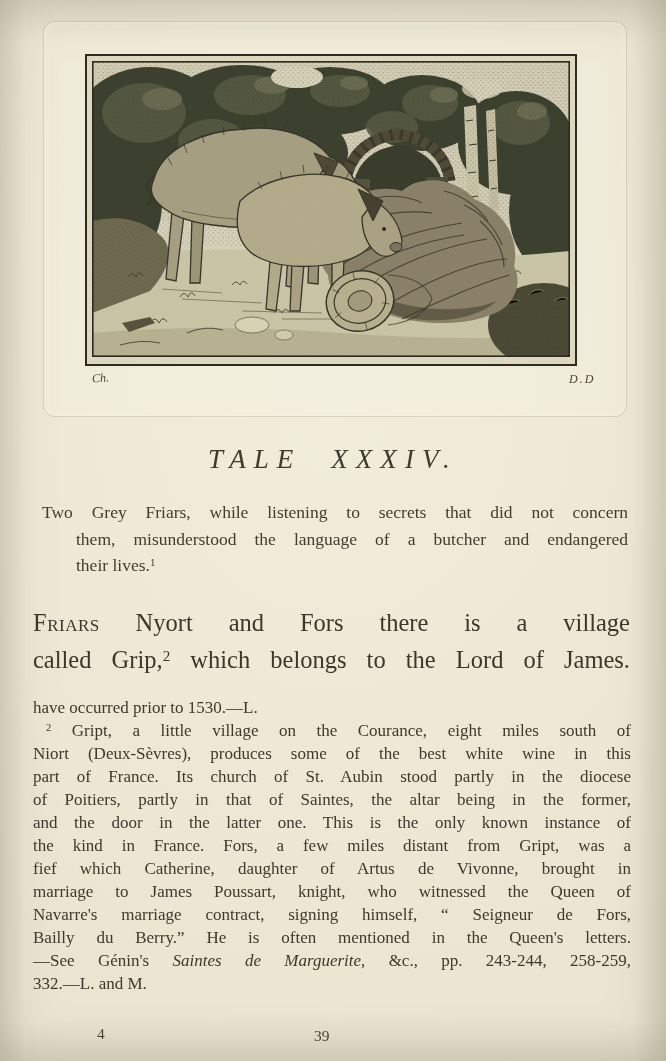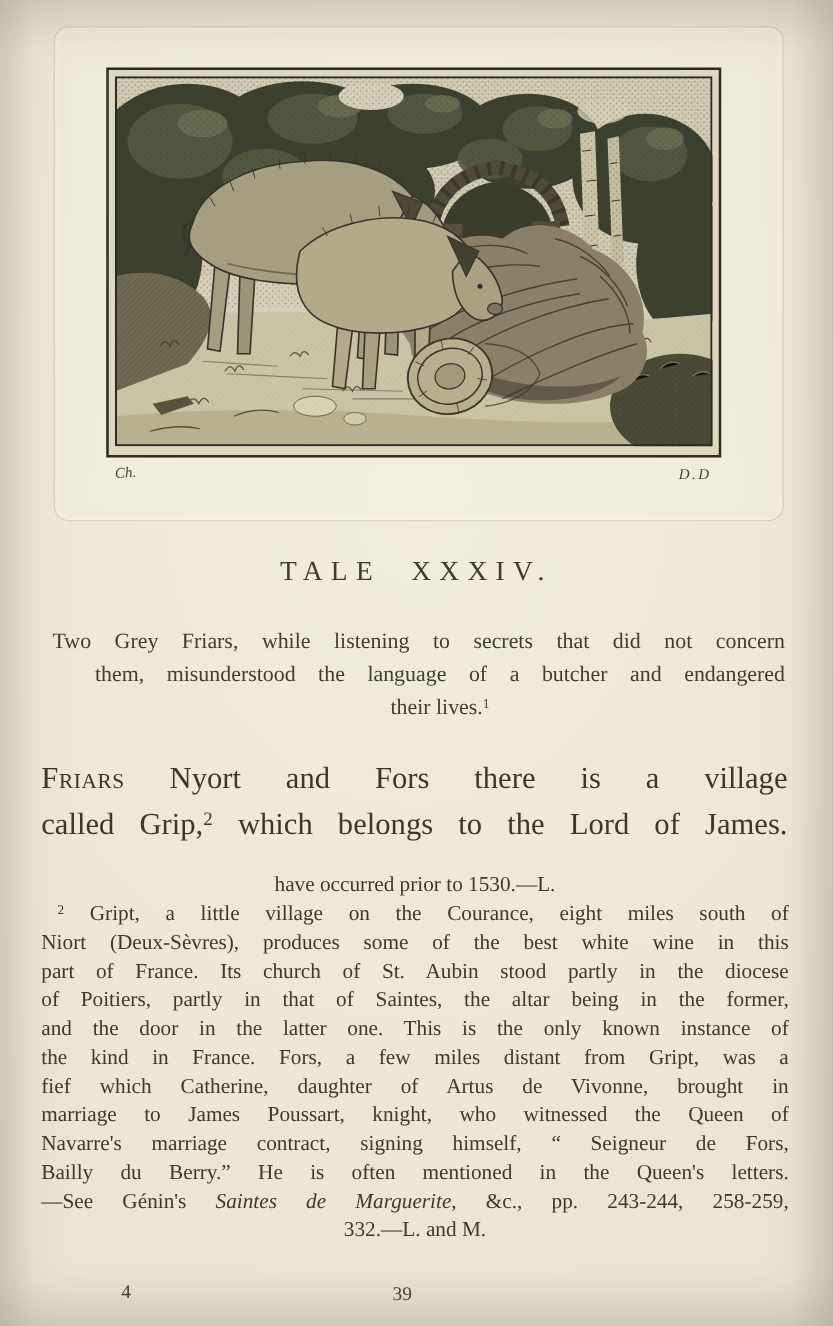--- a/index.html
+++ b/index.html
@@ -44,27 +44,28 @@
   }
   .engraving-frame svg { display: block; width: 478px; height: 296px; }
 
   .sig-row span {
     position: absolute;
     font-style: italic;
     font-size: 12px;
     color: #4a4636;
   }
   .sig-left  { left: 92px;  top: 371px; transform: rotate(-4deg); }
-  .sig-right { left: 543px; top: 372px; letter-spacing: 2px; }
+  .sig-right { left: 569px; top: 372px; letter-spacing: 2px; }
 
   .tale-title {
     position: absolute;
     left: 0; top: 444px; width: 100%;
     text-align: center;
-    font-size: 22px;
+    font-style: italic;
+    font-size: 27px;
     letter-spacing: 0.30em;
     word-spacing: 0.55em;
     color: #3f3b2f;
   }
 
   .headnote {
     position: absolute;
     left: 42px; top: 499px; width: 586px;
     font-size: 17.5px;
     line-height: 26.5px;
@@ -84,21 +85,21 @@
   .footnotes {
     position: absolute;
     left: 33px; top: 696px; width: 598px;
     font-size: 17px;
     line-height: 23px;
     color: #3d392e;
   }
   .fn-indent { padding-left: 13px; }
 
   .jline { text-align: justify; text-align-last: justify; }
-  .lline { text-align: center; }
+  .lline { text-align: left; }
 
   sup {
     font-size: 0.62em;
     line-height: 0;
     vertical-align: 0.45em;
   }
   .ital { font-style: italic; }
 
   .sig-mark {
     position: absolute;

